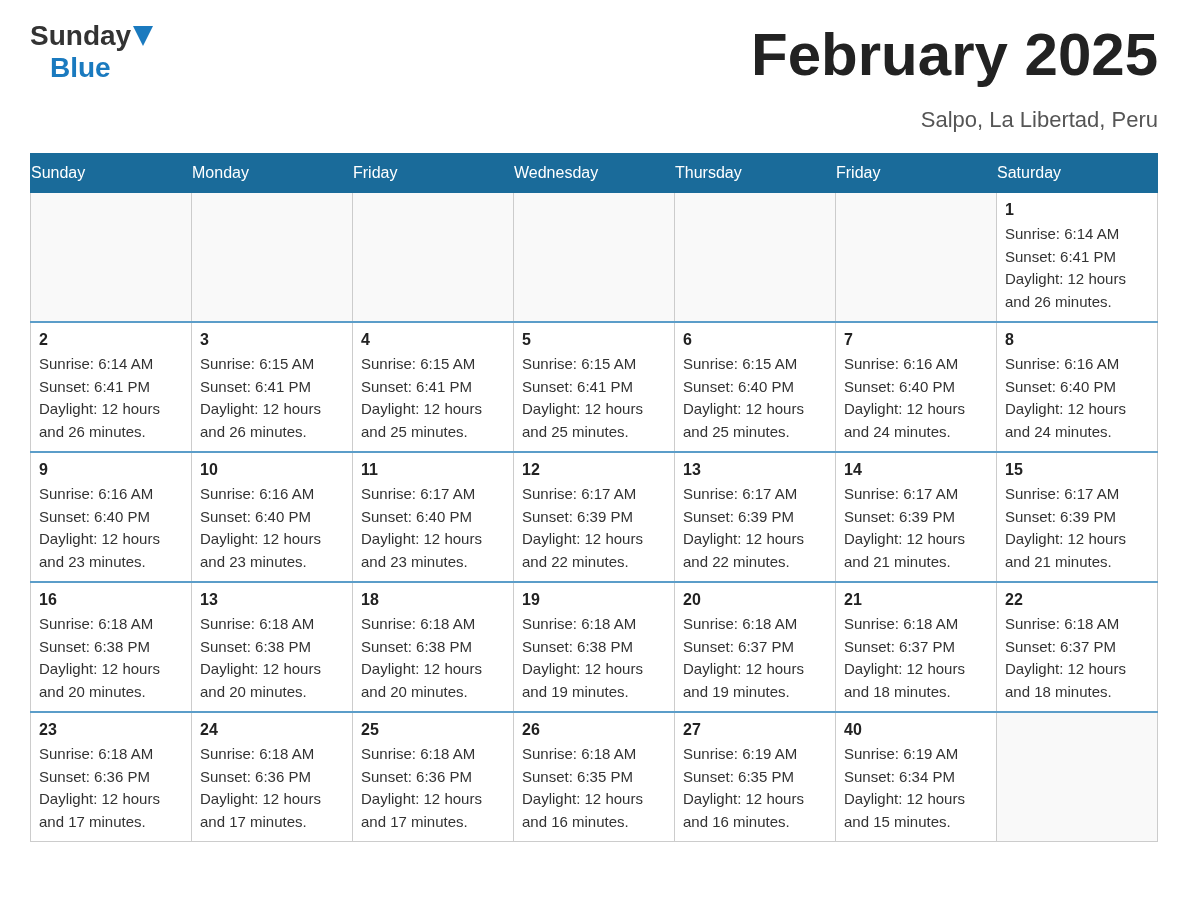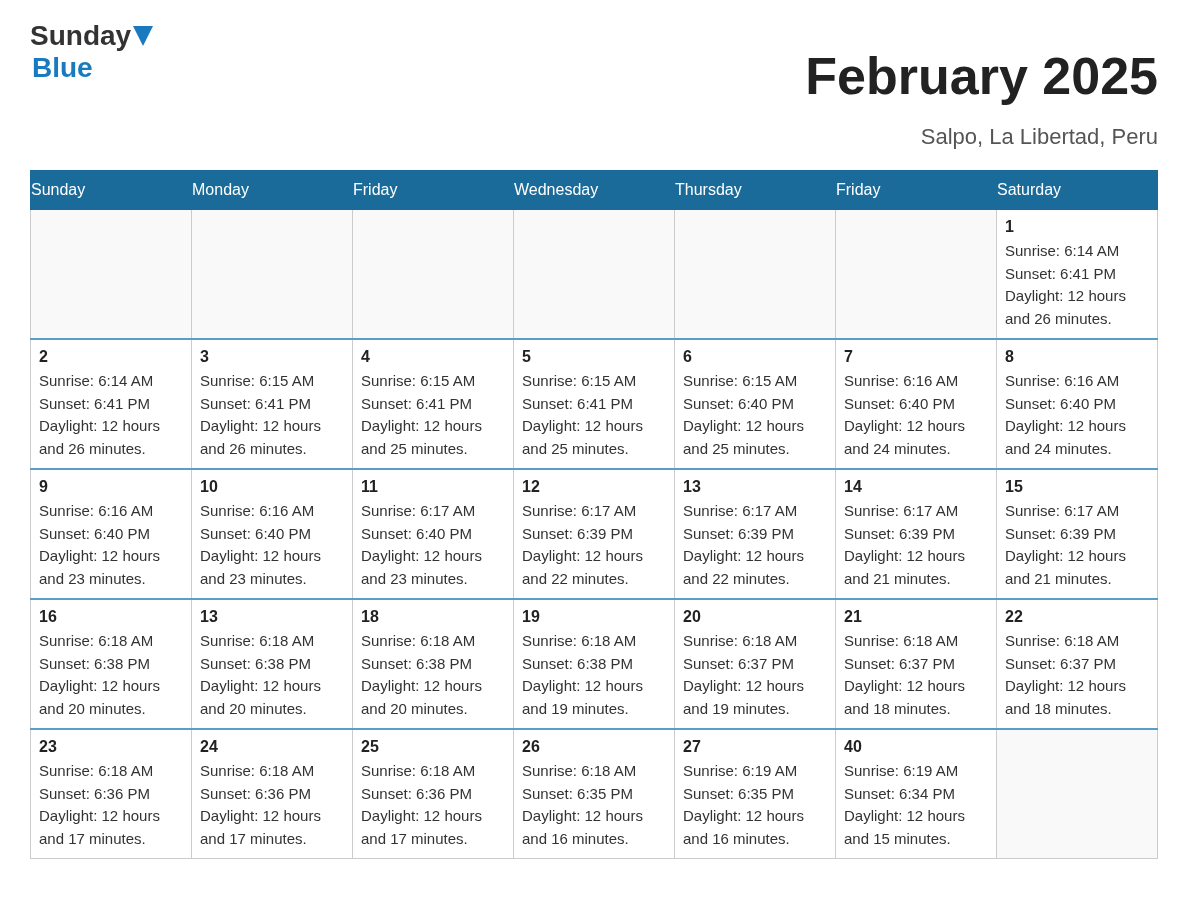--- a/index.html
+++ b/index.html
@@ -26,30 +26,29 @@
       flex-direction: column;
     }
     .logo-line1 {
       display: flex;
       align-items: center;
     }
     .logo-line2 {
       color: #1a7abf;
       font-size: 28px;
       font-weight: bold;
-      margin-left: 2px;
+      margin-left: 20px;
     }
     .title-block {
       text-align: right;
     }
     .month-title {
-      font-size: 52px;
+      font-size: 60px;
       font-weight: bold;
       color: #222;
-      margin-top: 26px;
     }
     .location-title {
       font-size: 22px;
       color: #555;
       margin-top: 18px;
     }
     .calendar {
       width: 100%;
       border-collapse: collapse;
       border: 1px solid #ccc;

